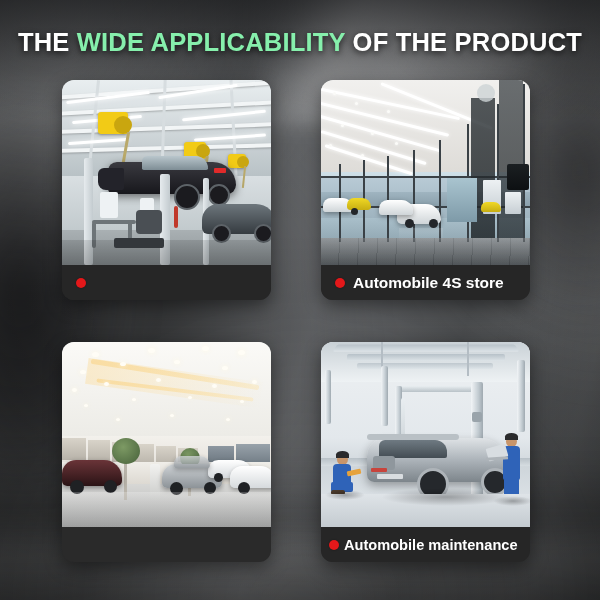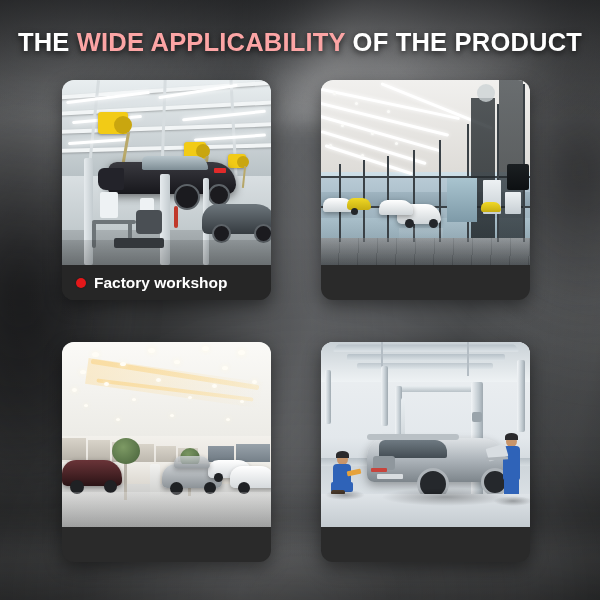--- a/index.html
+++ b/index.html
@@ -62,21 +62,21 @@
   }
 
   
   .title{
     position:absolute;left:0;right:0;top:28px;text-align:center;
     font-size:25.5px;font-weight:bold;letter-spacing:.2px;
     color:#ffffff;white-space:nowrap;
     text-shadow:0 2px 6px rgba(0,0,0,.75);
     -webkit-font-smoothing:antialiased;
   }
-  .title .hl{color:#fca5a5;}
+  .title .hl{color:#86efac;}
 
   
   .grid{
     position:absolute;left:62px;top:80px;width:468px;height:482px;
     display:grid;grid-template-columns:209px 209px;grid-template-rows:220px 220px;
     column-gap:50px;row-gap:42px;
   }
   .card{
     position:relative;width:209px;height:220px;border-radius:12px;
     background:#2a2a2a;overflow:visible;
@@ -248,21 +248,20 @@
         <div style="position:absolute;left:112px;top:126px;width:4px;height:22px;background:#c0392b;border-radius:2px"></div>
 
         <div class="f-car2" style="left:140px;top:124px;width:74px;height:30px"></div>
         <div class="f-wheel" style="left:150px;top:144px;width:15px;height:15px"></div>
         <div class="f-wheel" style="left:192px;top:144px;width:15px;height:15px"></div>
         <div style="position:absolute;left:0;top:160px;right:0;height:25px;background:linear-gradient(180deg,rgba(0,0,0,.12),rgba(0,0,0,.25))"></div>
         <div style="position:absolute;left:52px;top:158px;width:50px;height:10px;background:#33373b;border-radius:2px"></div>
       </div>
       <div class="bar pad">
         <span class="dot"></span>
-        <span class="bar-label">Factory workshop</span>
       </div>
     </div>
 
     <div class="card">
       <div class="photo">
         <div class="s-ceil"></div>
         <div class="s-glass"></div>
         <div class="s-floor"></div>
 
         <div class="s-strip" style="left:-8px;top:6px;width:150px;transform:rotate(12deg)"></div>
@@ -308,20 +307,24 @@
         <div class="s-carw" style="left:58px;top:120px;width:34px;height:15px"></div>
         <div class="s-carw" style="left:2px;top:118px;width:30px;height:14px"></div>
         <div class="s-cary" style="left:26px;top:118px;width:24px;height:12px"></div>
         <div class="s-wheel" style="left:30px;top:128px;width:7px;height:7px"></div>
         <div class="s-cary" style="left:160px;top:122px;width:20px;height:10px"></div>
 
         <div class="s-refl" style="left:78px;top:148px;width:44px;height:14px;opacity:.35"></div>
         <div style="position:absolute;left:0;top:158px;right:0;bottom:0;background:
             repeating-linear-gradient(92deg,rgba(255,255,255,.05) 0 18px,rgba(0,0,0,.06) 18px 19px),
             linear-gradient(180deg,rgba(255,255,255,.14),rgba(0,0,0,.18))"></div>
+      </div>
+      <div class="bar pad">
+        <span class="dot"></span>
+        <span class="bar-label">Automobile 4S store</span>
       </div>
     </div>
 
     <div class="card">
       <div class="photo">
         <div class="a-ceil"></div>
         <div class="a-mezz"></div>
         <div class="a-floor"></div>
 
         <div class="a-warm" style="left:28px;top:30px;width:170px;height:5px;transform:rotate(9deg)"></div>
@@ -428,16 +431,20 @@
         <div class="m-tech" style="left:183px;top:136px;width:15px;height:22px;border-radius:2px"></div>
         <div class="m-lap" style="left:166px;top:104px;width:20px;height:13px;transform:rotate(-16deg)"></div>
         <div style="position:absolute;left:165px;top:115px;width:22px;height:3px;background:#aeb4b9;transform:rotate(-4deg)"></div>
         <div style="position:absolute;left:183px;top:156px;width:15px;height:5px;background:#2b2b2d;border-radius:2px"></div>
 
         <div style="position:absolute;left:0;top:152px;right:0;bottom:0;background:linear-gradient(180deg,#dfe4e8,#c4cbd0)"></div>
         <div class="m-shadow" style="left:60px;top:146px;width:130px;height:18px"></div>
         <div class="m-shadow" style="left:4px;top:148px;width:40px;height:10px"></div>
         <div class="m-shadow" style="left:172px;top:154px;width:40px;height:10px"></div>
       </div>
+      <div class="bar tight">
+        <span class="dot"></span>
+        <span class="bar-label">Automobile maintenance</span>
+      </div>
     </div>
 
   </div>
 </div>
 
 </body></html>

